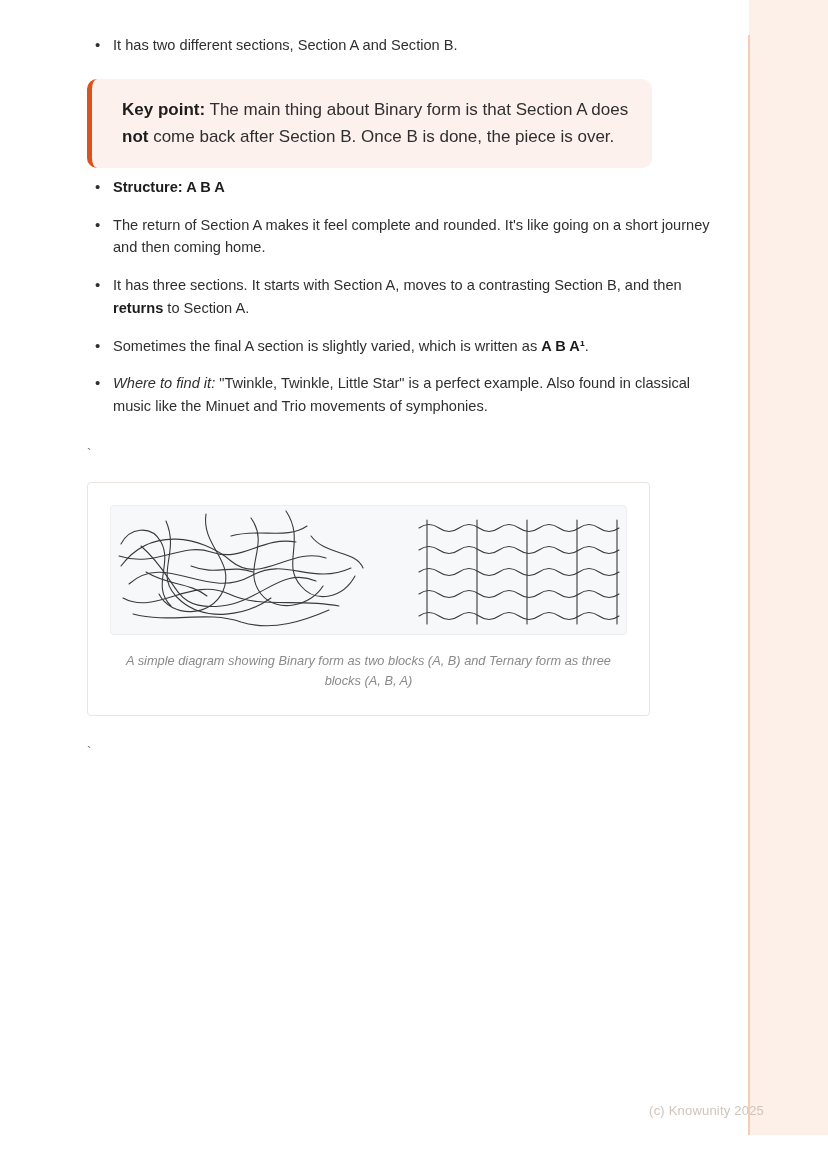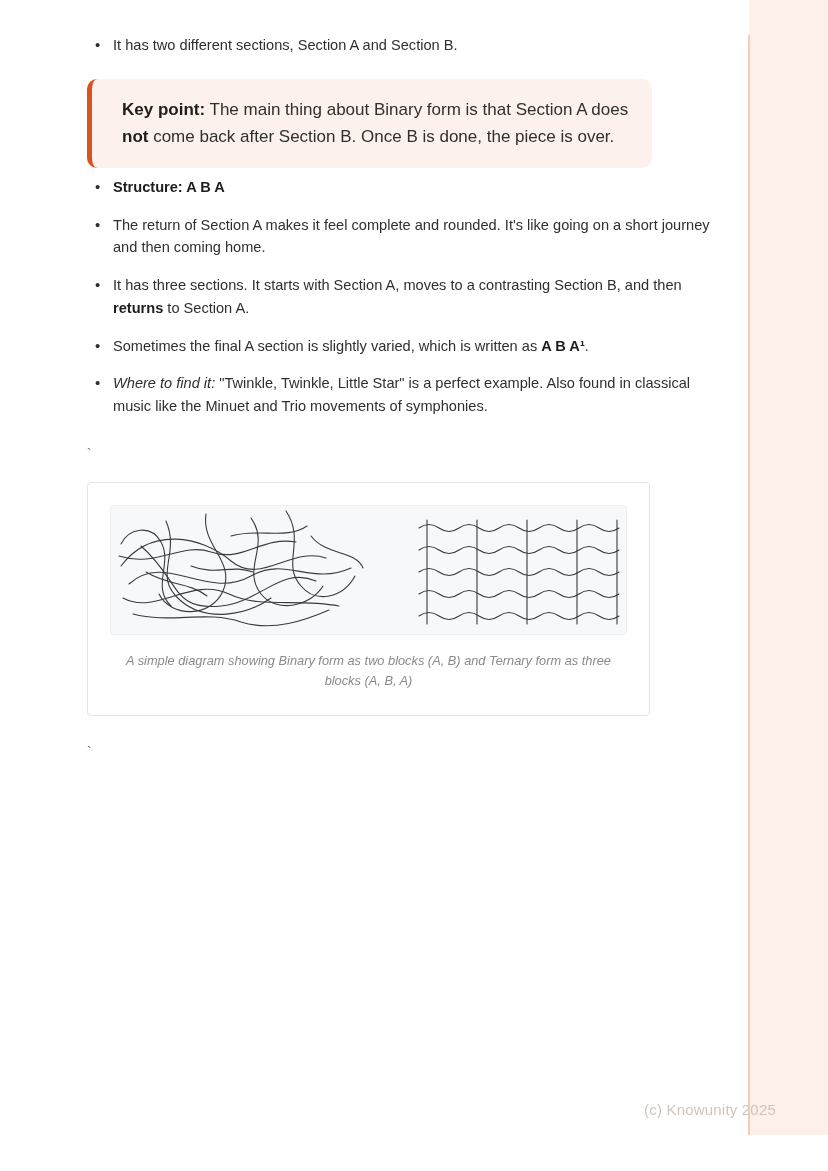--- a/index.html
+++ b/index.html
@@ -123,23 +123,23 @@
     font-size: 12.8px;
     font-style: italic;
     color: #8a8a8a;
     text-align: center;
     line-height: 1.55;
     padding: 0 6px 6px 6px;
   }
 
   .footer-credit {
     position: absolute;
-    right: 52px;
+    right: 64px;
     bottom: 53px;
-    font-size: 15px;
+    font-size: 13px;
     color: #cfc5bd;
     letter-spacing: 0.2px;
   }
 </style>
 </head>
 <body>
 
 <div class="right-stripe"></div>
 <div class="right-stripe-line"></div>
 

